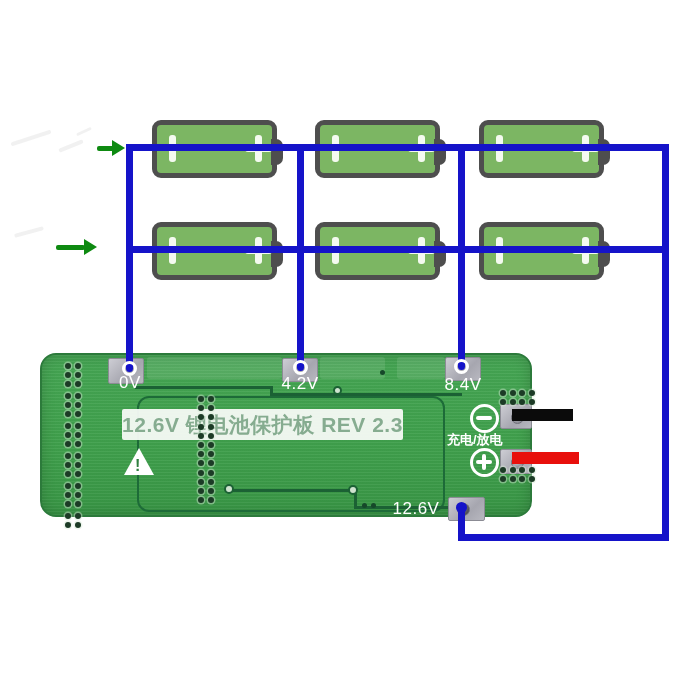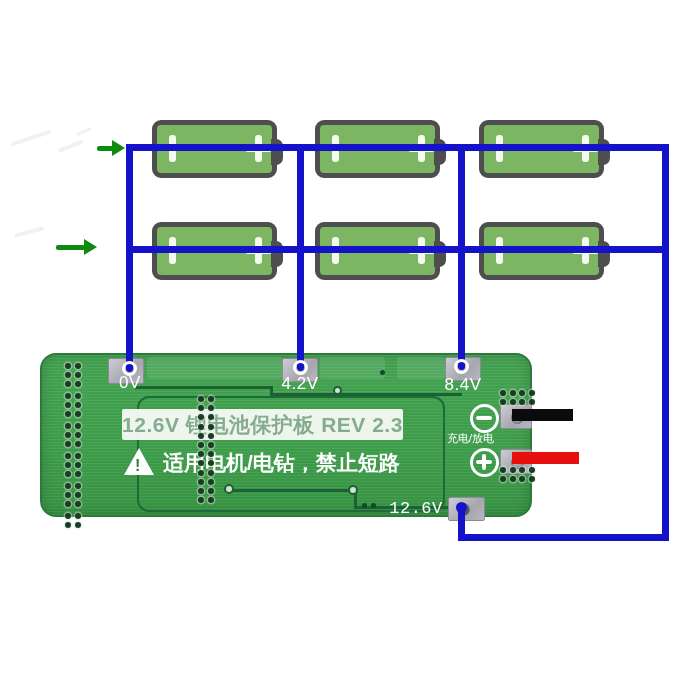--- a/index.html
+++ b/index.html
@@ -58,21 +58,21 @@
           display:flex;align-items:center;justify-content:center;}
   #banner span{color:#86AC90;font-size:21px;font-weight:600;letter-spacing:.5px;white-space:nowrap;}
   .warn-tri{position:absolute;width:0;height:0;border-left:15px solid transparent;
             border-right:15px solid transparent;border-bottom:27px solid #FFFFFF;z-index:5;}
   .warn-mark{position:absolute;color:#2F8040;font-size:16px;font-weight:bold;z-index:6;}
   .warn-text{position:absolute;color:#FFFFFF;font-size:21px;font-weight:bold;white-space:nowrap;z-index:5;}
   .term-circle{position:absolute;width:29px;height:29px;border:3.5px solid #FFFFFF;border-radius:50%;
                box-sizing:border-box;z-index:5;}
   .term-bar-h{position:absolute;left:3px;top:9px;width:16px;height:4px;background:#FFFFFF;border-radius:2px;}
   .term-bar-v{position:absolute;left:9px;top:3px;width:4px;height:16px;background:#FFFFFF;border-radius:2px;}
-  .cd-label{position:absolute;color:#FFFFFF;font-size:11px;font-weight:normal;z-index:5;white-space:nowrap;}
+  .cd-label{position:absolute;color:#FFFFFF;font-size:13px;font-weight:bold;z-index:5;white-space:nowrap;}
 
   
   #black-wire{position:absolute;left:512px;top:409px;width:61px;height:12px;background:#0B0B0B;z-index:7;}
   #red-wire{position:absolute;left:512px;top:452px;width:67px;height:12px;background:#E8100C;z-index:7;}
   #load-text{position:absolute;left:565px;top:414px;font-size:45px;line-height:45px;color:#0B0B0B;
              letter-spacing:-1px;z-index:7;}
   .ring-white{position:absolute;width:15px;height:15px;border:3px solid #FFFFFF;border-radius:50%;
               box-sizing:border-box;z-index:8;background:transparent;}
   .wire-cap{position:absolute;width:11px;height:11px;border-radius:50%;background:#1513C9;z-index:8;}
 </style>
@@ -121,21 +121,20 @@
     <div class="pad-hole" style="left:469px;top:56px;width:13px;height:13px;"></div>
     <div class="pad-hole" style="left:469px;top:101px;width:13px;height:13px;"></div>
     <div class="pad-hole dark" style="left:415px;top:148px;width:13px;height:13px;"></div>
 
     <div id="banner">
       <span>12.6V 锂电池保护板 REV 2.3</span>
     </div>
 
     <div class="warn-tri" style="left:82px;top:93px;"></div>
     <div class="warn-mark" style="left:93px;top:102px;">!</div>
-    <div class="warn-text" style="left:121px;top:94px;">适用电机/电钻，禁止短路</div>
 
     <div class="term-circle" style="left:428px;top:49px;">
       <div class="term-bar-h"></div>
     </div>
     <div class="term-circle" style="left:428px;top:93px;">
       <div class="term-bar-h"></div>
       <div class="term-bar-v"></div>
     </div>
     <div class="cd-label" style="left:405px;top:76px;">充电/放电</div>
   <div class="hole" style="left: 23px; top: 8px;"></div>
@@ -210,21 +209,21 @@
       <div class="hole" style="left: 486.5px; top: 112px;"></div>
       <div class="hole" style="left: 458px; top: 120.5px;"></div>
       <div class="hole" style="left: 467.5px; top: 120.5px;"></div>
       <div class="hole" style="left: 477px; top: 120.5px;"></div>
       <div class="hole" style="left: 486.5px; top: 120.5px;"></div>
     </div>
 
   <div class="pcb-label" style="left:112px;top:373px;width:36px;">0V</div>
   <div class="pcb-label" style="left:276px;top:374px;width:48px;">4.2V</div>
   <div class="pcb-label" style="left:439px;top:375px;width:48px;">8.4V</div>
-  <div class="pcb-label" style="left:388px;top:499px;width:56px;font-family:Liberation Mono, monospace;">12.6V</div>
+  <div class="pcb-label" style="left:388px;top:499px;width:56px;">12.6V</div>
 
   <div class="wire" style="left:126px;top:144px;width:543px;height:7px;z-index:7;"></div>
   <div class="wire" style="left:126px;top:246px;width:543px;height:7px;z-index:7;"></div>
   <div class="wire capped" style="left:126px;top:144px;width:7px;height:228px;z-index:7;"></div>
   <div class="wire capped" style="left:297px;top:144px;width:7px;height:227px;z-index:7;"></div>
   <div class="wire capped" style="left:458px;top:144px;width:7px;height:226px;z-index:7;"></div>
   <div class="wire" style="left:662px;top:144px;width:7px;height:397px;z-index:7;"></div>
   <div class="wire" style="left:458px;top:534px;width:211px;height:7px;z-index:7;"></div>
   <div class="wire" style="left:458px;top:505px;width:7px;height:36px;z-index:7;"></div>
   <div class="wire-cap" style="left:456px;top:502px;"></div>

